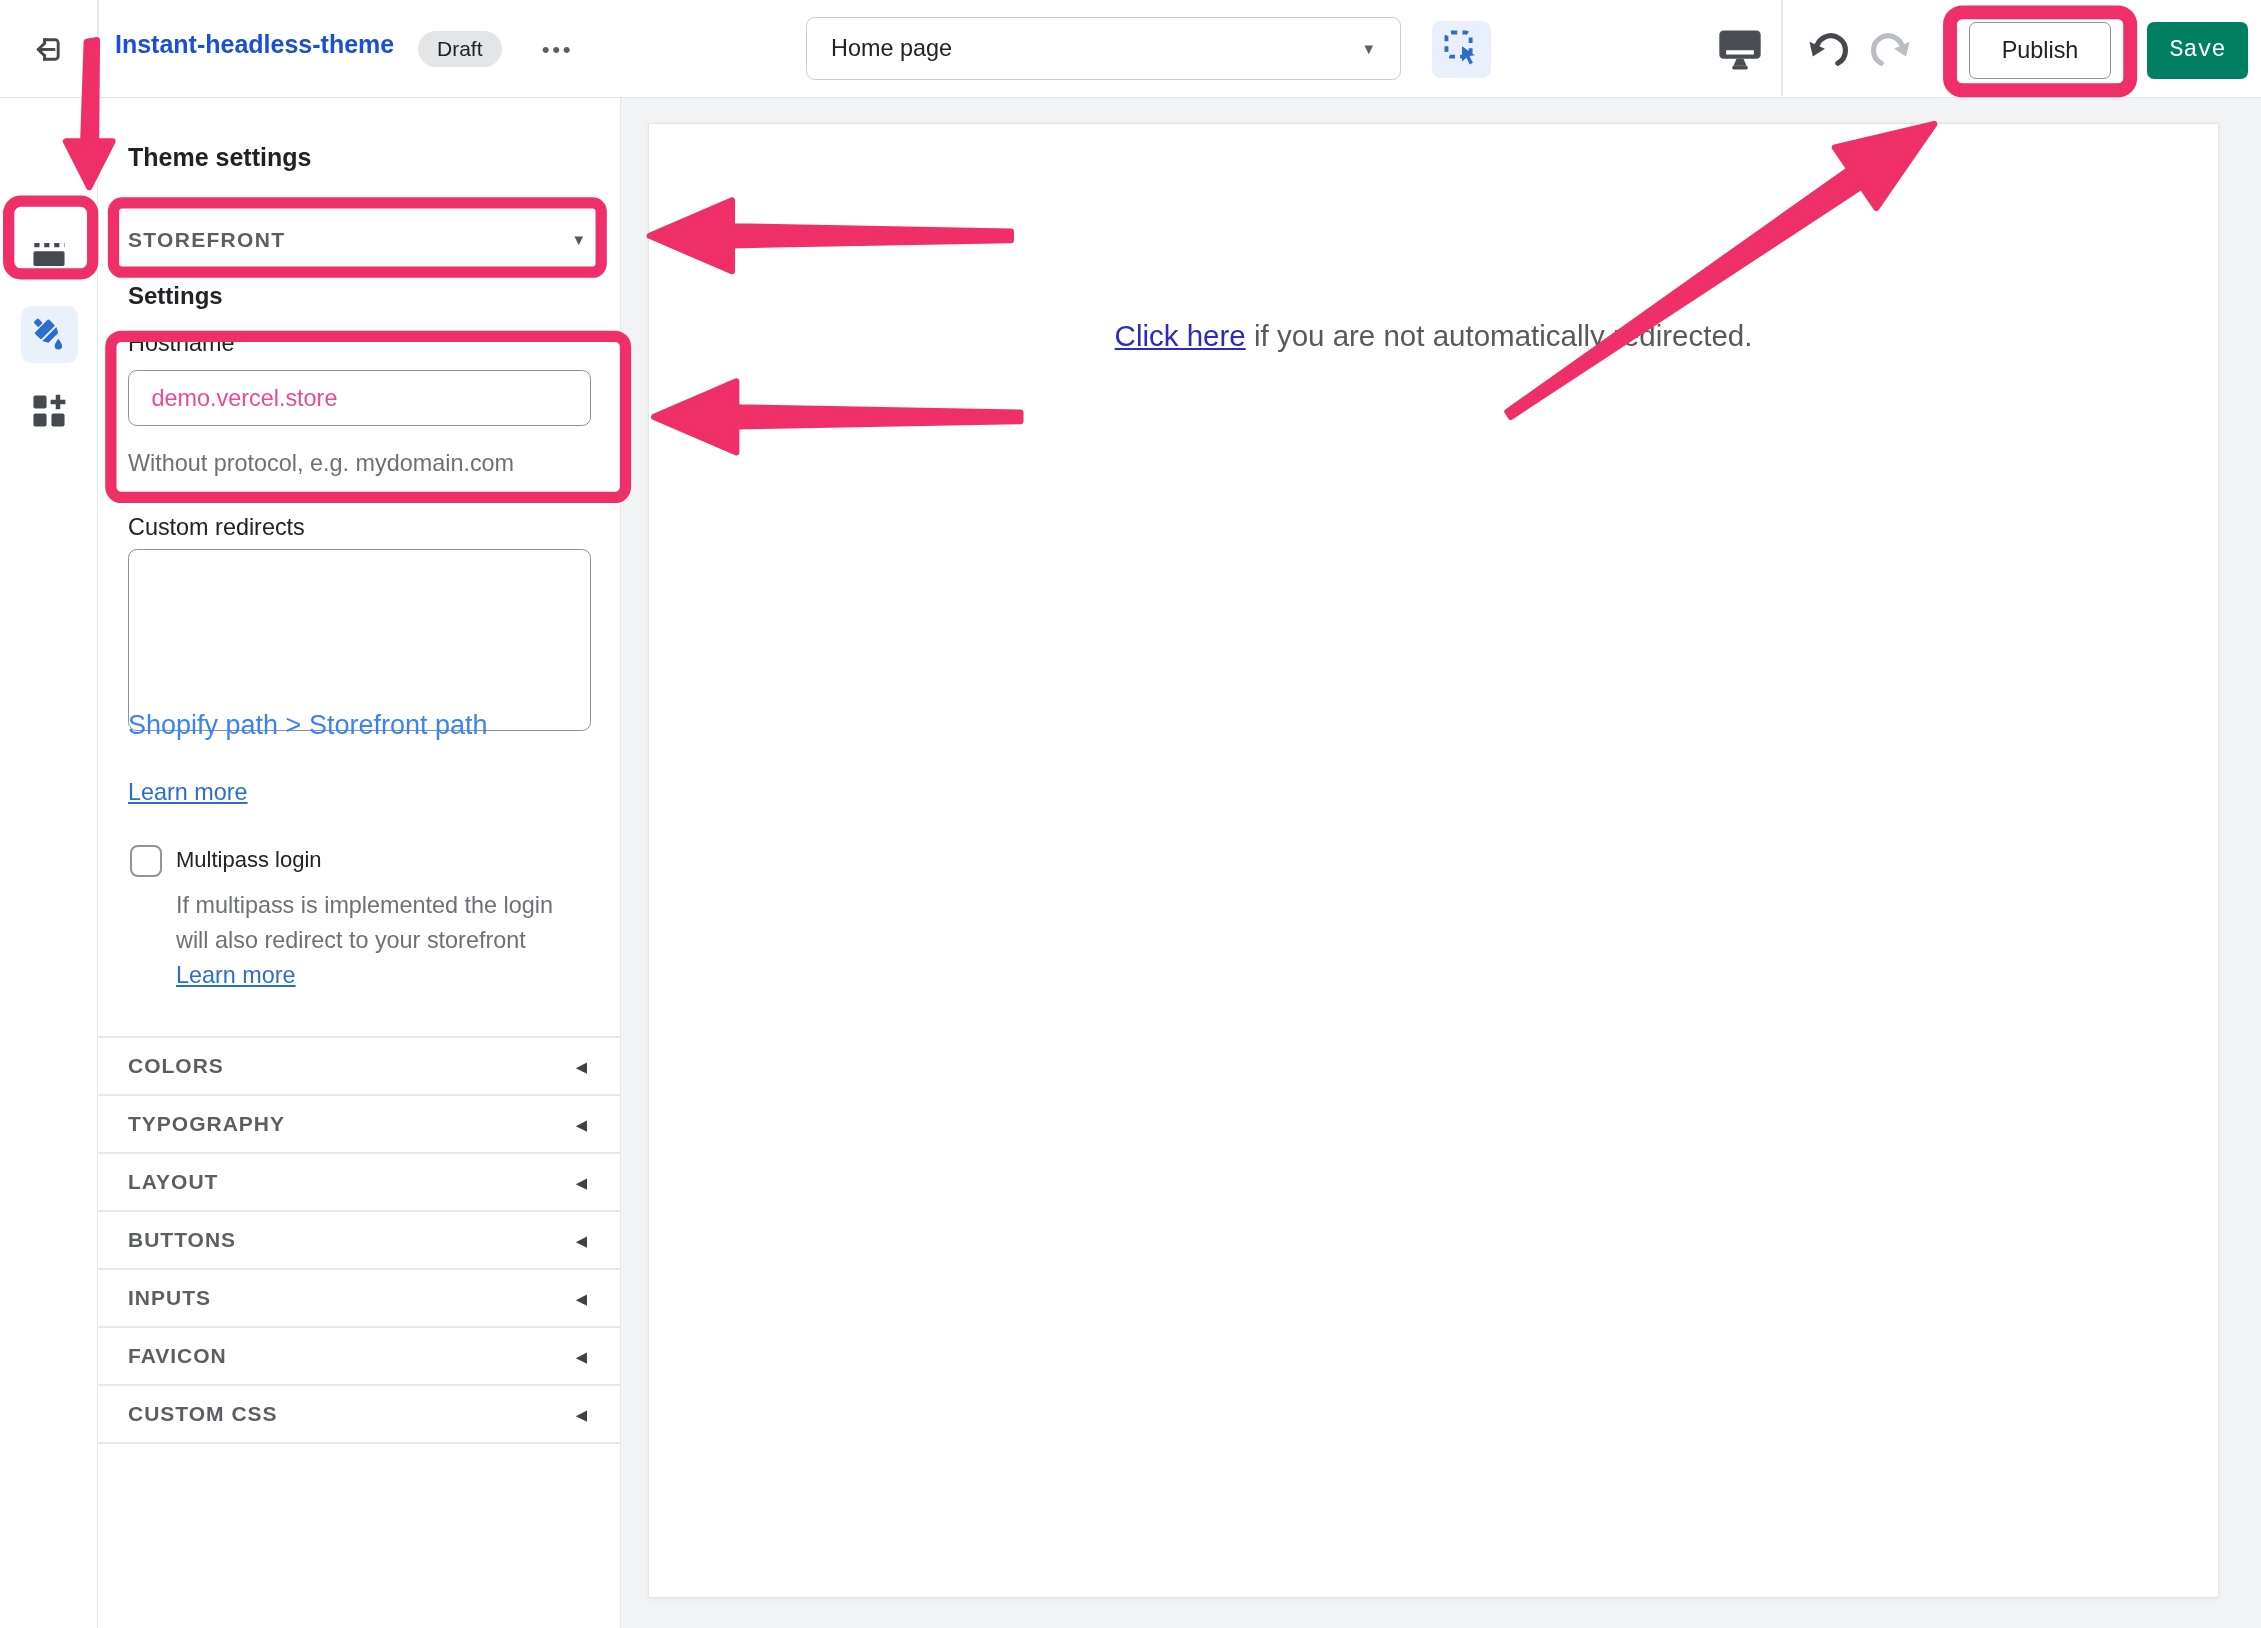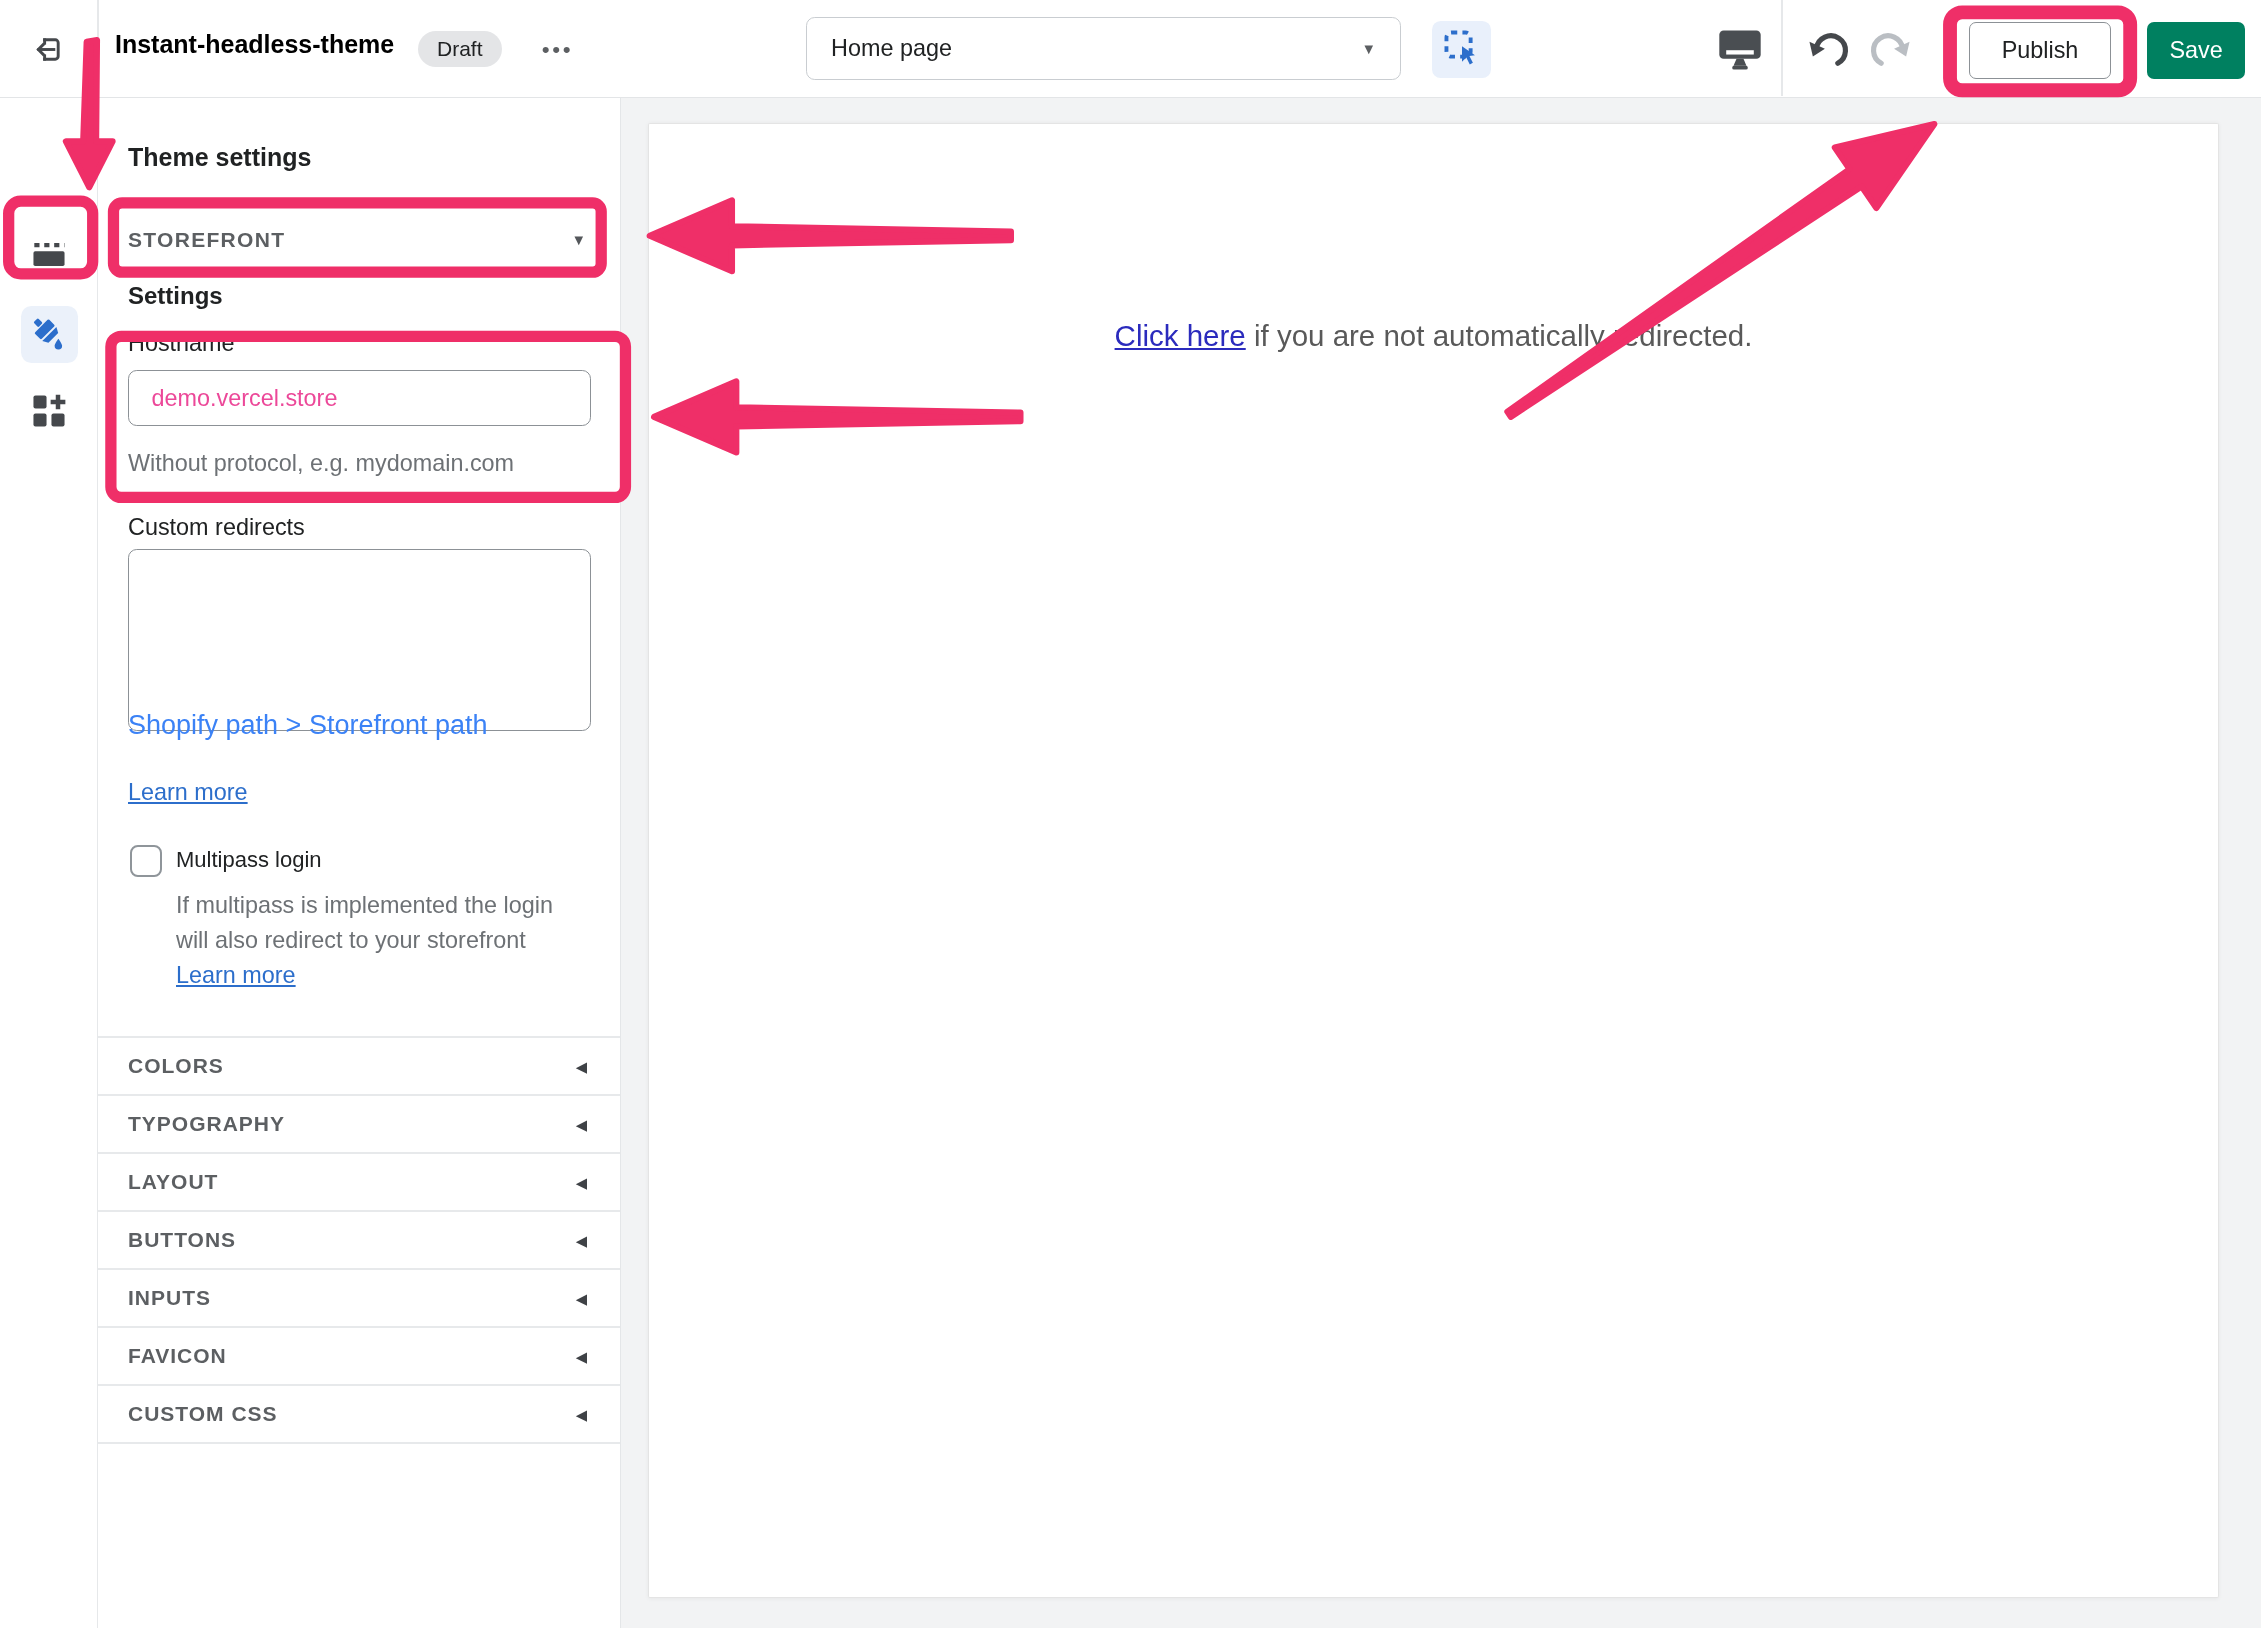--- a/index.html
+++ b/index.html
@@ -5,21 +5,21 @@
   * { margin:0; padding:0; box-sizing:border-box; }
   html,body { width:2261px; height:1629px; overflow:hidden; background:#fff;
     font-family:"Liberation Sans", sans-serif; color:#202223; }
   .app { position:relative; width:2261px; height:1629px; }
 
   
   .topbar { position:absolute; left:0; top:0; width:2261px; height:98px;
     background:#fff; border-bottom:1.7px solid #e3e5e7; z-index:5; }
   .topbar-rail-border { position:absolute; left:97px; top:0; width:1.7px; height:96px; background:#e6e8ea; }
   .exit-btn { position:absolute; left:33px; top:34px; width:31px; height:31px; background:none; border:none; cursor:pointer; }
-  .theme-title { position:absolute; left:115px; top:29.5px; font-size:25px; font-weight:700; color:#000000; }
+  .theme-title { position:absolute; left:115px; top:29.5px; font-size:25px; font-weight:700; color:#1d4ed8; }
   .draft-badge { position:absolute; left:418px; top:31px; height:36px; padding:12px 19px;
     background:#e4e5e7; border-radius:18px; font-size:21px; color:#202223;
     display:flex; align-items:center; }
   .overflow-btn { position:absolute; left:527px; top:29.5px; width:61px; height:40px;
     background:none; border:none; font-size:22.5px; letter-spacing:2.6px; color:#5c5f62; cursor:pointer; }
   .page-select { position:absolute; left:806px; top:17.3px; width:595px; height:63px;
     background:#fff; border:1.7px solid #c9cdd1; border-radius:8.7px;
     display:flex; align-items:center; padding:0 24px; cursor:pointer; }
   .page-select .val { font-size:23.4px; color:#202223; flex:1; }
   .page-select .caret { font-size:14.7px; color:#5c5f62; }
@@ -29,21 +29,21 @@
   .monitor-btn { position:absolute; left:1714px; top:24px; width:52px; height:50px;
     background:none; border:none; cursor:pointer; }
   .topbar-divider { position:absolute; left:1781px; top:0; width:1.7px; height:96px; background:#e6e8ea; }
   .undo-btn { position:absolute; left:1806px; top:28px; width:43px; height:43px; background:none; border:none; cursor:pointer; }
   .redo-btn { position:absolute; left:1870px; top:28px; width:43px; height:43px; background:none; border:none; cursor:pointer; }
   .publish-btn { position:absolute; left:1969px; top:21.7px; width:142px; height:57px;
     background:#fff; border:1.7px solid #8c9196; border-radius:7px;
     font-size:23.4px; color:#202223; cursor:pointer; font-family:inherit; }
   .save-btn { position:absolute; left:2147px; top:21.7px; height:57px; padding:0 22.5px;
     background:#008060; border:none; border-radius:7px;
-    font-size:23.4px; color:#fff; cursor:pointer; font-family:Liberation Sans, sans-serif; }
+    font-size:23.4px; color:#fff; cursor:pointer; font-family:Liberation Mono, monospace; }
 
   
   .rail { position:absolute; left:0; top:98px; width:98px; bottom:0;
     background:#fff; border-right:1.7px solid #e6e8ea; z-index:3; }
   .rail-btn { position:absolute; left:0; width:98px; height:64px; background:none; border:none;
     display:flex; align-items:center; justify-content:center; cursor:pointer; }
   .rail-btn.sections { top:130px; }
   .rail-btn.theme-settings { top:206px; height:61px; }
   .rail-btn.theme-settings .active-pill { width:57px; height:57px; background:#ebf1fa; border-radius:10.4px;
     display:flex; align-items:center; justify-content:center; }

